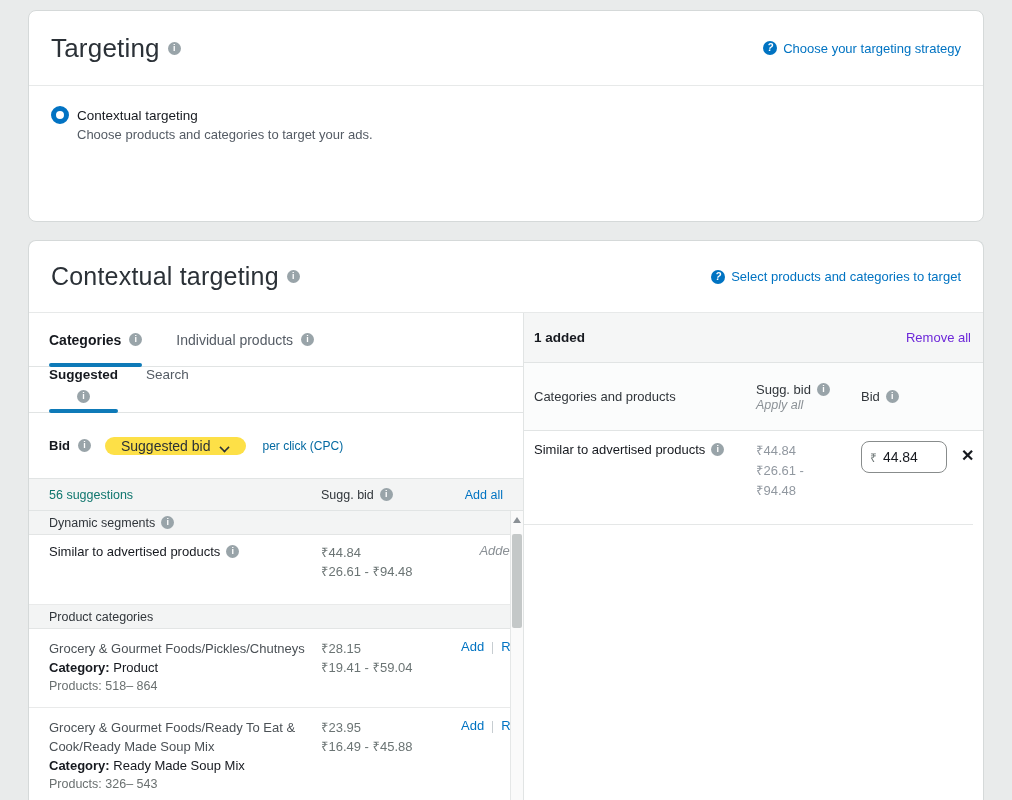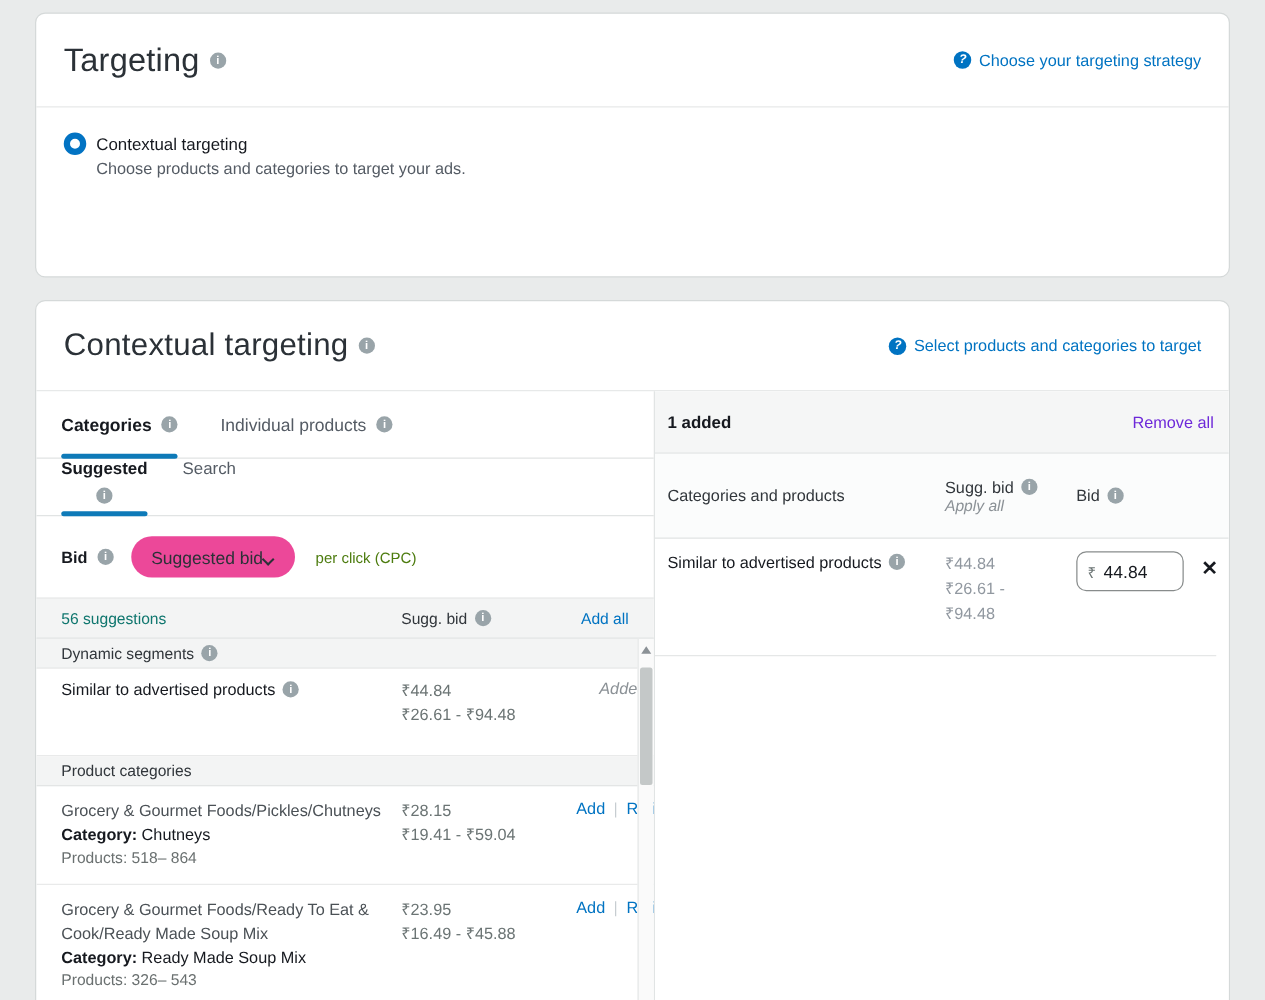--- a/index.html
+++ b/index.html
@@ -62,28 +62,28 @@
   .tab.active::after { content:""; position:absolute; left:0; right:0; bottom:-1px; height:4px; background:#0e7ab8; border-radius:2px; }
   .subtabbar { display:flex; align-items:stretch; border-bottom:1px solid #e1e4e4; height:46px; padding:0 20px; gap:28px; }
   .subtab { display:flex; align-items:center; gap:8px; cursor:pointer; color:#545b64; font-size:13.5px; position:relative;flex-direction:column; }
   .subtab.active { color:#16191f; font-weight:bold; }
   .subtab.active::after { content:""; position:absolute; left:0; right:0; bottom:-1px; height:4px; background:#0e7ab8; border-radius:2px; }
 
   
   .bid-row { display:flex; align-items:center; height:66px; padding:0 20px; border-bottom:1px solid #e1e4e4; gap:8px; }
   .bid-label { font-weight:bold; font-size:13px; }
   .pill {
-    display:flex; align-items:center; 
-    background:#ec4899; border-radius:17px; height:33px; padding:0 16px;
+    display:flex; align-items:center; gap:10px;
+    background:#fde047; border-radius:17px; height:18px; padding:0 16px;
     margin-left:6px; cursor:pointer; color:#2b3137; font-size:14px;
   }
   .chev { width:10px; height:6px; position:relative; }
   .chev::before { content:""; position:absolute; left:0; top:0; width:7px; height:7px;
     border-right:2px solid #2b3137; border-bottom:2px solid #2b3137; transform:rotate(45deg) scale(.8); }
-  .pill-suffix { color:#4d7c0f; font-size:12px; margin-left:8px; }
+  .pill-suffix { color:#0369a1; font-size:12px; margin-left:8px; }
 
   
   .sugg-header {
     display:grid; grid-template-columns:272px 140px 1fr; align-items:center;
     height:32px; background:#f3f4f4; border-bottom:1px solid #e1e4e4;
     padding:0 8px 0 20px; font-size:12.5px;
   }
   .sugg-header .count { color:#0f766e; }
   .sugg-col { display:flex; align-items:center; gap:6px; color:#31363b; }
   .addall { text-align:right; color:#0073c2; cursor:pointer; padding-right:12px; }
@@ -247,21 +247,21 @@
           <span class="status">Added</span>
         </div>
 
         <div class="section-head">
           <span>Product categories</span>
         </div>
 
         <div class="item">
           <span>
             <span class="ttl">Grocery &amp; Gourmet Foods/Pickles/Chutneys</span><br>
-            <span class="cat"><b>Category:</b><span> Chutneys</span></span><br>
+            <span class="cat"><b>Category:</b><span> Product</span></span><br>
             <span class="prod">Products: 518– 864</span>
           </span>
           <span class="vals">
             <span>₹28.15</span><br>
             <span>₹19.41 - ₹59.04</span>
           </span>
           <span class="actions">
             <span class="lnk">Add</span><span class="sep"></span><span class="lnk">Refine</span>
           </span>
         </div>

